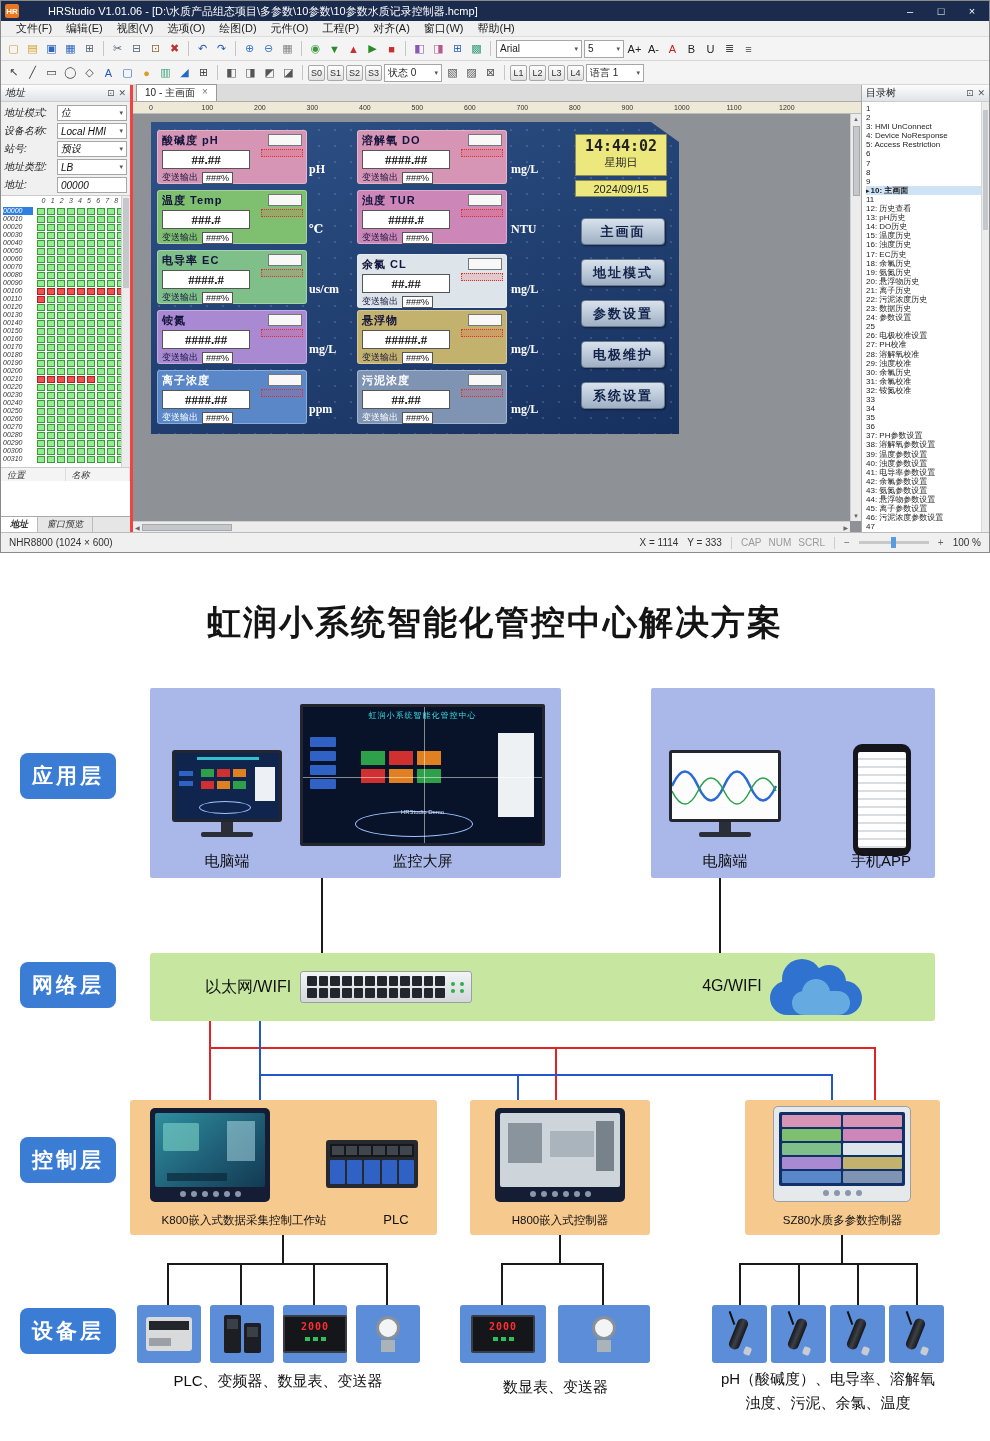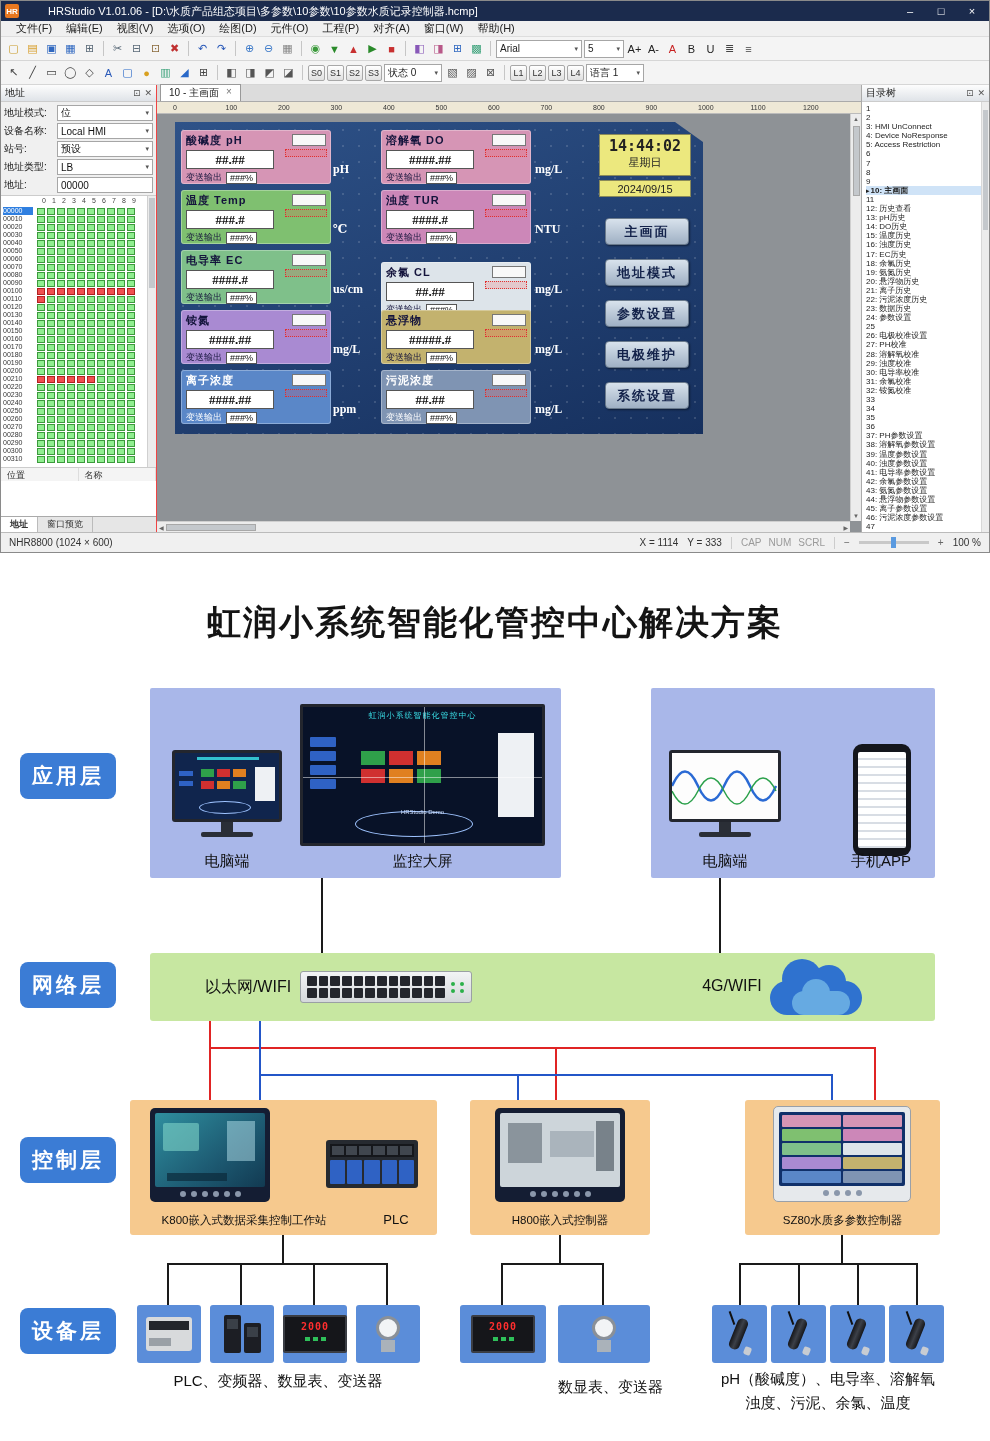--- a/index.html
+++ b/index.html
@@ -19,21 +19,21 @@
   .tb-group { display:flex; align-items:center; gap:2px; }
   .tb-icon { width:17px; height:17px; display:flex; align-items:center; justify-content:center; font-size:11px; border-radius:2px; border:1px solid transparent; }
   .tb-sep { width:1px; height:15px; background:#c6c6c6; margin:0 3px; }
   .combo { height:18px; background:#fff; border:1px solid #a6a6a6; font-size:10px; display:flex; align-items:center; padding:0 3px; gap:3px; color:#222; }
   .combo .arrow { font-size:7px; color:#555; margin-left:auto; }
   .state-btn { min-width:17px; height:16px; border:1px solid #a8a8a8; background:linear-gradient(#ffffff,#e0e0e0); font-size:9px; display:flex; align-items:center; justify-content:center; padding:0 2px; border-radius:2px; color:#333; }
 
   .main { position:absolute; top:84px; left:0; right:0; bottom:20px; display:flex; }
 
   
-  .left-panel { width:156px; background:#f0f0f0; border-right:1px solid #ef4444; display:flex; flex-direction:column; }
+  .left-panel { width:132px; background:#f0f0f0; border-right:3px solid #ef4444; display:flex; flex-direction:column;font-style:italic; }
   .panel-header { height:17px; background:linear-gradient(#fdfdfd,#dfe3e8); border-bottom:1px solid #ccc; display:flex; align-items:center; padding:0 4px; font-size:10px; color:#222; flex:none; }
   .ph-icons { margin-left:auto; display:flex; gap:4px; color:#555; font-size:9px; }
   .addr-fields { padding:3px 3px 2px 3px; display:flex; flex-direction:column; gap:2px; }
   .addr-row { display:flex; align-items:center; gap:3px; height:16px; }
   .flabel { width:50px; font-size:10px; color:#222; flex:none; }
   .combo.grow { flex:1; height:16px; }
   .cval { font-size:10px; color:#111; white-space:nowrap; overflow:hidden; }
   .grid-wrap { height:272px; background:#fff; border-top:1px solid #ccc; position:relative; padding:1px 0 0 2px; flex:none; overflow:hidden; }
   .grid-header { display:flex; margin-left:36px; height:10px; }
   .gh { width:10px; font-size:7px; text-align:center; color:#444; }
@@ -879,21 +879,21 @@
               <div class="ttl" style="color: rgb(20, 20, 60);">电导率  EC</div>
               <div class="ind"></div>
               <div class="red-tag"></div>
               <div class="val">####.#</div>
               <div class="outrow">
                 <div class="olbl" style="color: rgb(20, 20, 60);">变送输出</div>
                 <div class="ov">###%</div>
               </div>
             </div>
             <div class="unit" style="left: 158px; top: 160px;">us/cm</div>
-            <div class="hpanel" style="left: 206px; top: 140px; background: rgb(221, 228, 234);">
+            <div class="hpanel" style="left: 206px; top: 132px; background: rgb(221, 228, 234);">
               <div class="ttl" style="color: rgb(20, 20, 60);">余氯  CL</div>
               <div class="ind"></div>
               <div class="red-tag"></div>
               <div class="val">##.##</div>
               <div class="outrow">
                 <div class="olbl" style="color: rgb(20, 20, 60);">变送输出</div>
                 <div class="ov">###%</div>
               </div>
             </div>
             <div class="unit" style="left: 360px; top: 160px;">mg/L</div>
@@ -994,21 +994,21 @@
           <div class="tree-item">20:  悬浮物历史</div>
           <div class="tree-item">21:  离子历史</div>
           <div class="tree-item">22:  污泥浓度历史</div>
           <div class="tree-item">23:  数据历史</div>
           <div class="tree-item">24:  参数设置</div>
           <div class="tree-item">25</div>
           <div class="tree-item">26:  电极校准设置</div>
           <div class="tree-item">27:  PH校准</div>
           <div class="tree-item">28:  溶解氧校准</div>
           <div class="tree-item">29:  浊度校准</div>
-          <div class="tree-item">30:  电导率校准</div>
+          <div class="tree-item">30:  余氯历史</div>
           <div class="tree-item">31:  余氯校准</div>
           <div class="tree-item">32:  铵氮校准</div>
           <div class="tree-item">33</div>
           <div class="tree-item">34</div>
           <div class="tree-item">35</div>
           <div class="tree-item">36</div>
           <div class="tree-item">37:  PH参数设置</div>
           <div class="tree-item">38:  溶解氧参数设置</div>
           <div class="tree-item">39:  温度参数设置</div>
           <div class="tree-item">40:  浊度参数设置</div>
@@ -1335,16 +1335,16 @@
   </div>
   <div class="dev-box" style="left:889px;width:55px;">
     <div class="art-probe">
         <div class="cable"></div>
         <div class="shaft"></div>
         <div class="tip"></div>
       </div>
   </div>
 
   <div class="dev-label" style="left:128px;top:816px;width:300px;">PLC、变频器、数显表、变送器</div>
-  <div class="dev-label" style="left:448px;top:822px;width:215px;text-align:right;">数显表、变送器</div>
+  <div class="dev-label" style="left:448px;top:822px;width:215px;">数显表、变送器</div>
   <div class="dev-label" style="left:698px;top:814px;width:260px;">pH（酸碱度）、电导率、溶解氧</div>
   <div class="dev-label" style="left:698px;top:838px;width:260px;">浊度、污泥、余氯、温度</div>
 </div>
 
 </body></html>

